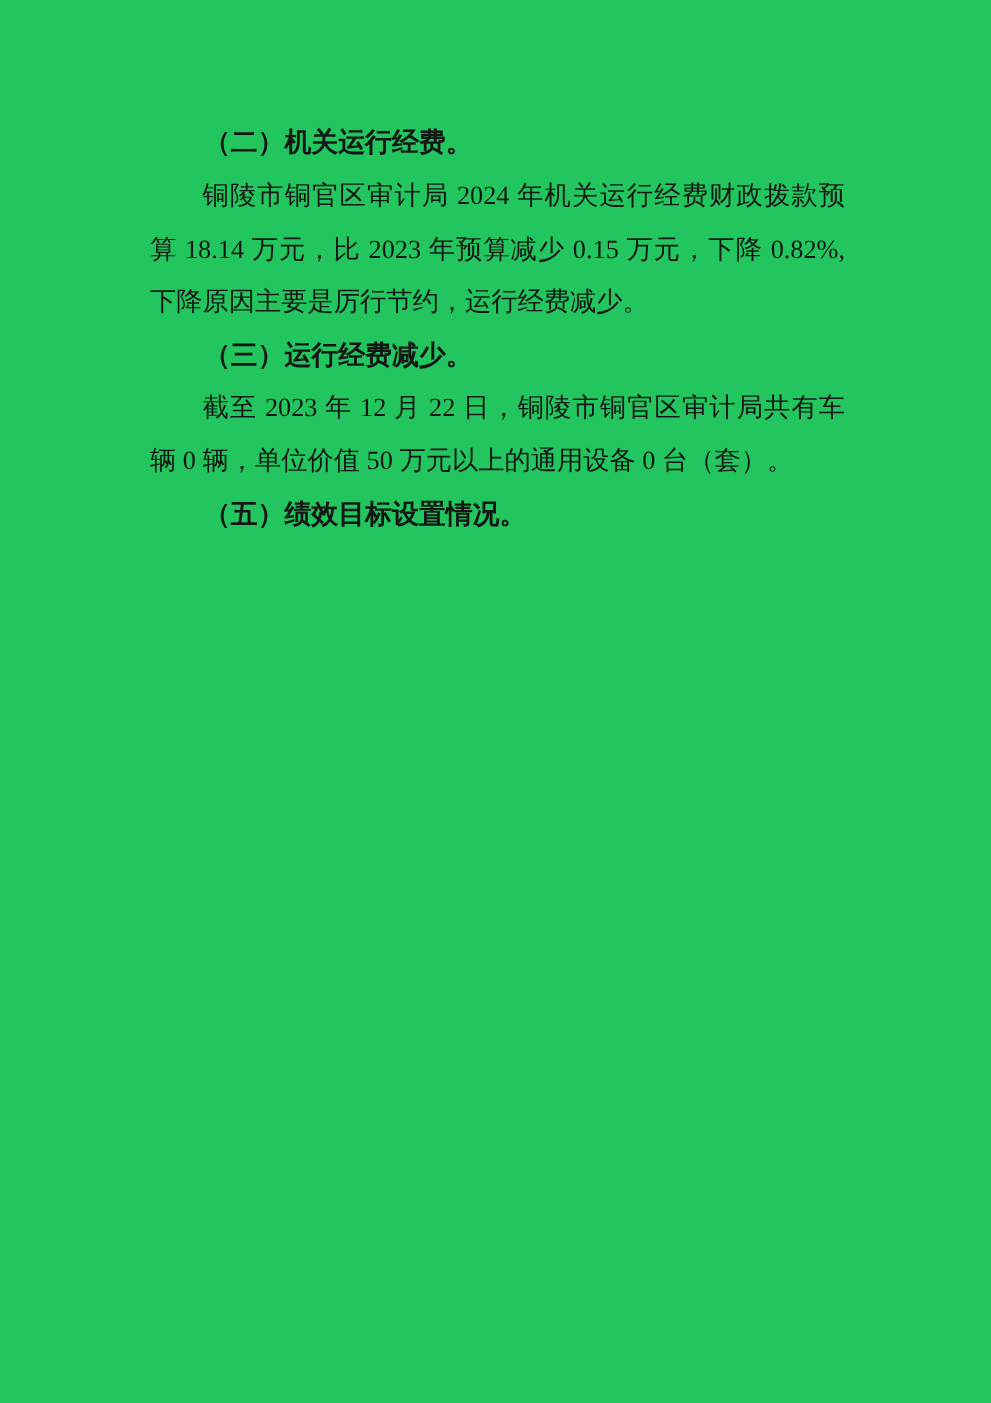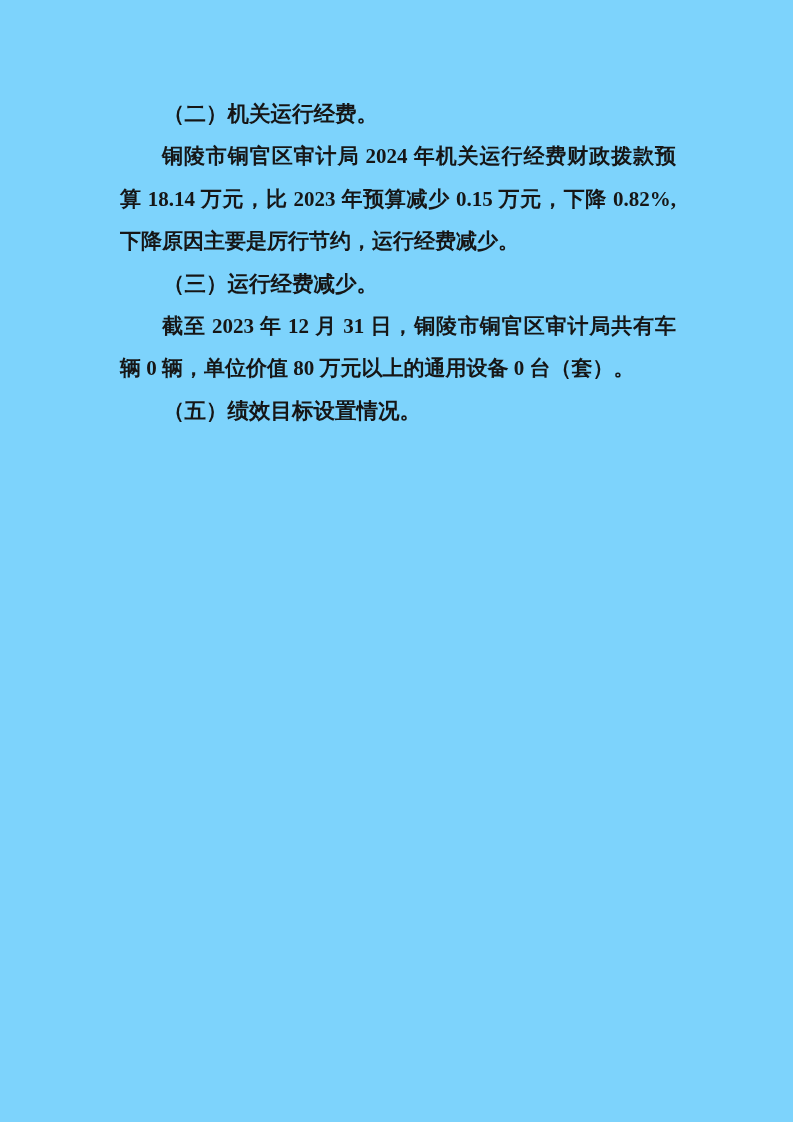--- a/index.html
+++ b/index.html
@@ -32,27 +32,26 @@
   }
   .sec-heading {
     margin: 0;
     font-weight: 700;
     text-indent: 2em;
     font-size: 21.5px;
   }
   .sec-para {
     margin: 0;
     text-indent: 2em;
-    font-weight: bold;
   }
 </style>
 </head>
 <body style="background: rgb(255, 255, 255);">
 
-<div class="page" style="background: #7dd3fc; color: rgb(22, 22, 22);">
+<div class="page" style="background: #22c55e; color: rgb(22, 22, 22);">
   <div class="content">
       <div class="sec-heading">（二）机关运行经费。</div>
       <p class="sec-para">铜陵市铜官区审计局 2024 年机关运行经费财政拨款预算 18.14 万元，比 2023 年预算减少 0.15 万元，下降 0.82%,下降原因主要是厉行节约，运行经费减少。</p>
       <div class="sec-heading">（三）运行经费减少。</div>
-      <p class="sec-para">截至 2023 年 12 月 31 日，铜陵市铜官区审计局共有车辆 0 辆，单位价值 80 万元以上的通用设备 0 台（套）。</p>
+      <p class="sec-para">截至 2023 年 12 月 22 日，铜陵市铜官区审计局共有车辆 0 辆，单位价值 50 万元以上的通用设备 0 台（套）。</p>
       <div class="sec-heading">（五）绩效目标设置情况。</div>
     </div>
 </div>
 
 </body></html>

